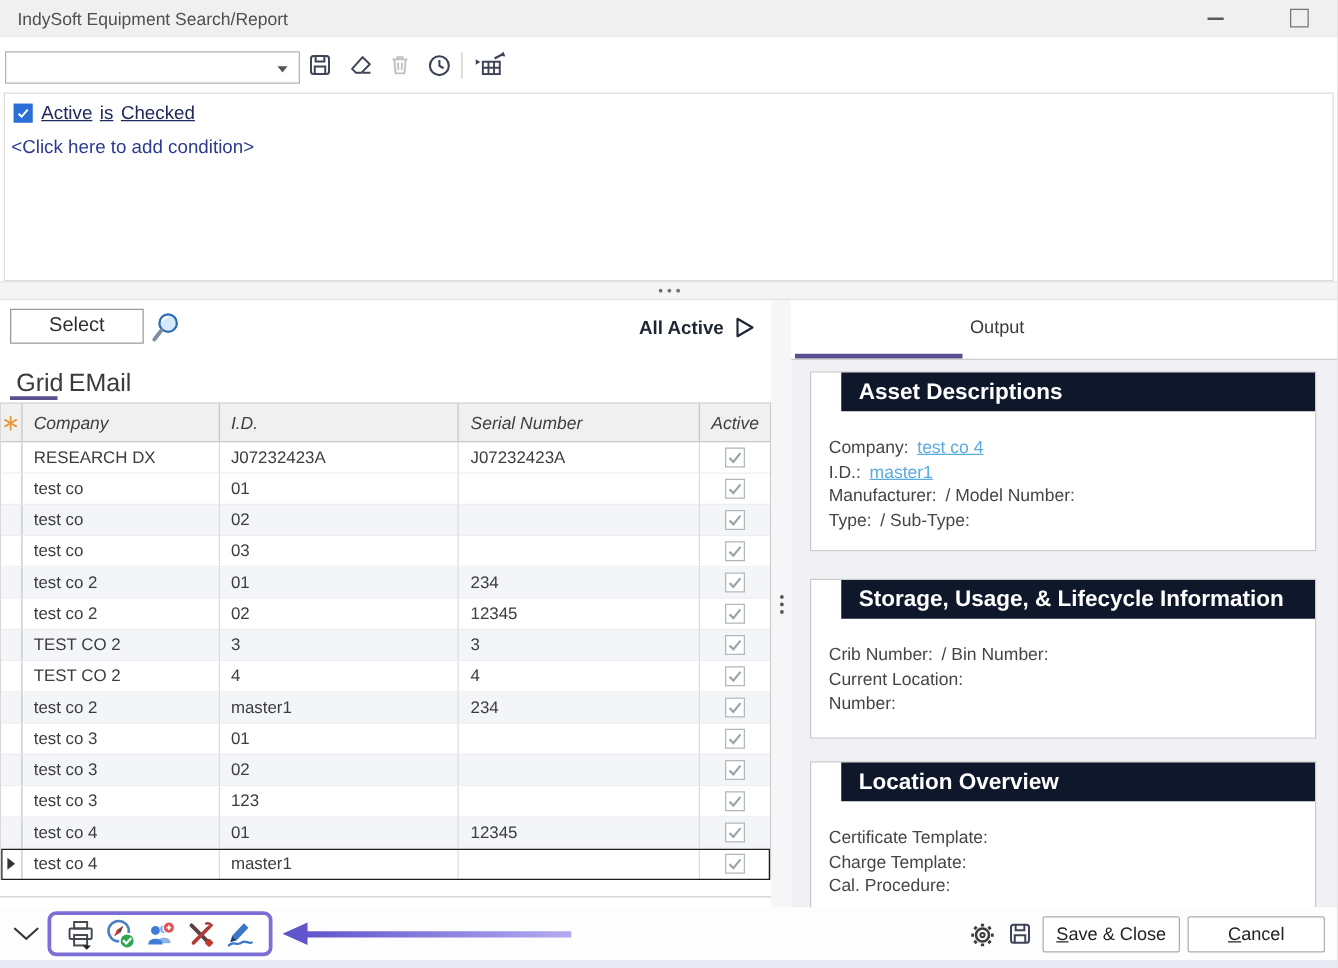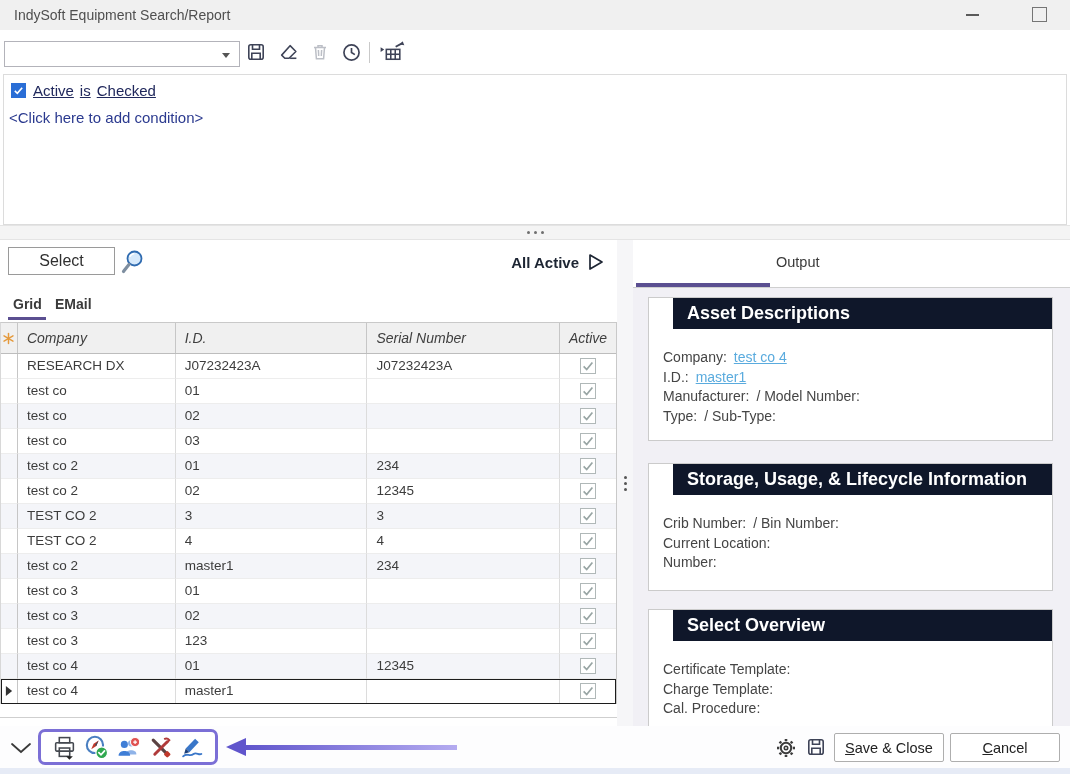--- a/index.html
+++ b/index.html
@@ -41,21 +41,21 @@
 
   
   .select-btn{position:absolute;left:8px;top:7px;width:107px;height:28px;background:#fff;border:1px solid #9a9a9a;font-size:16px;color:#2f2f2f;display:flex;align-items:center;justify-content:center;cursor:pointer;}
   .magnifier{position:absolute;left:119px;top:9px;width:26px;height:26px;}
   .all-active{position:absolute;right:13px;top:13px;display:flex;align-items:center;}
   .all-active .lbl{font-size:15px;font-weight:bold;color:#1d2533;}
   .all-active .play{margin-left:9px;width:16px;height:18px;}
 
   
   .ltabs{position:absolute;left:0;top:48px;width:617px;height:34px;}
-  .ltab{position:absolute;top:8px;font-size:14px;color:#3a3a3a;cursor:pointer;font-weight:bold;}
+  .ltab{position:absolute;top:8px;font-size:20px;color:#3a3a3a;cursor:pointer;}
   .ltab.t0{left:13px;} .ltab.t1{left:55px;}
   .ltab-underline{position:absolute;left:8px;top:29px;width:38px;height:3px;background:#5b4f91;}
 
   
   .table{position:absolute;left:0;top:82px;width:617px;border-top:1px solid #c9c9c9;border-left:1px solid #d8d8d8;border-right:1px solid #c9c9c9;}
   .thead{display:flex;height:31px;background:#f0f0f0;border-bottom:1px solid #bdbdbd;font-style:italic;}
   .th{font-size:14px;color:#3f3f3f;padding-left:9px;line-height:30px;border-right:1px solid #c6c6c6;overflow:hidden;white-space:nowrap;}
   .trow{display:flex;height:25px;background:#fff;position:relative;}
   .trow.alt{background:#f4f5f9;}
   .trow.current{outline:1px solid #1c1c1c;outline-offset:-1px;z-index:2;}
@@ -423,21 +423,21 @@
       </div>
       <div class="card k1">
         <div class="card-h">Storage, Usage, &amp; Lifecycle Information</div>
         <div class="card-b">
             <div class="cline"><span>Crib Number:</span><span style="margin-left: 7px;">/ Bin Number:</span></div>
             <div class="cline"><span>Current Location:</span></div>
             <div class="cline"><span>Number:</span></div>
           </div>
       </div>
       <div class="card k2">
-        <div class="card-h">Select Overview</div>
+        <div class="card-h">Location Overview</div>
         <div class="card-b">
             <div class="cline"><span>Certificate Template:</span></div>
             <div class="cline"><span>Charge Template:</span></div>
             <div class="cline"><span>Cal. Procedure:</span></div>
           </div>
       </div>
     </div>
   </div>
 
   <div class="footer">

